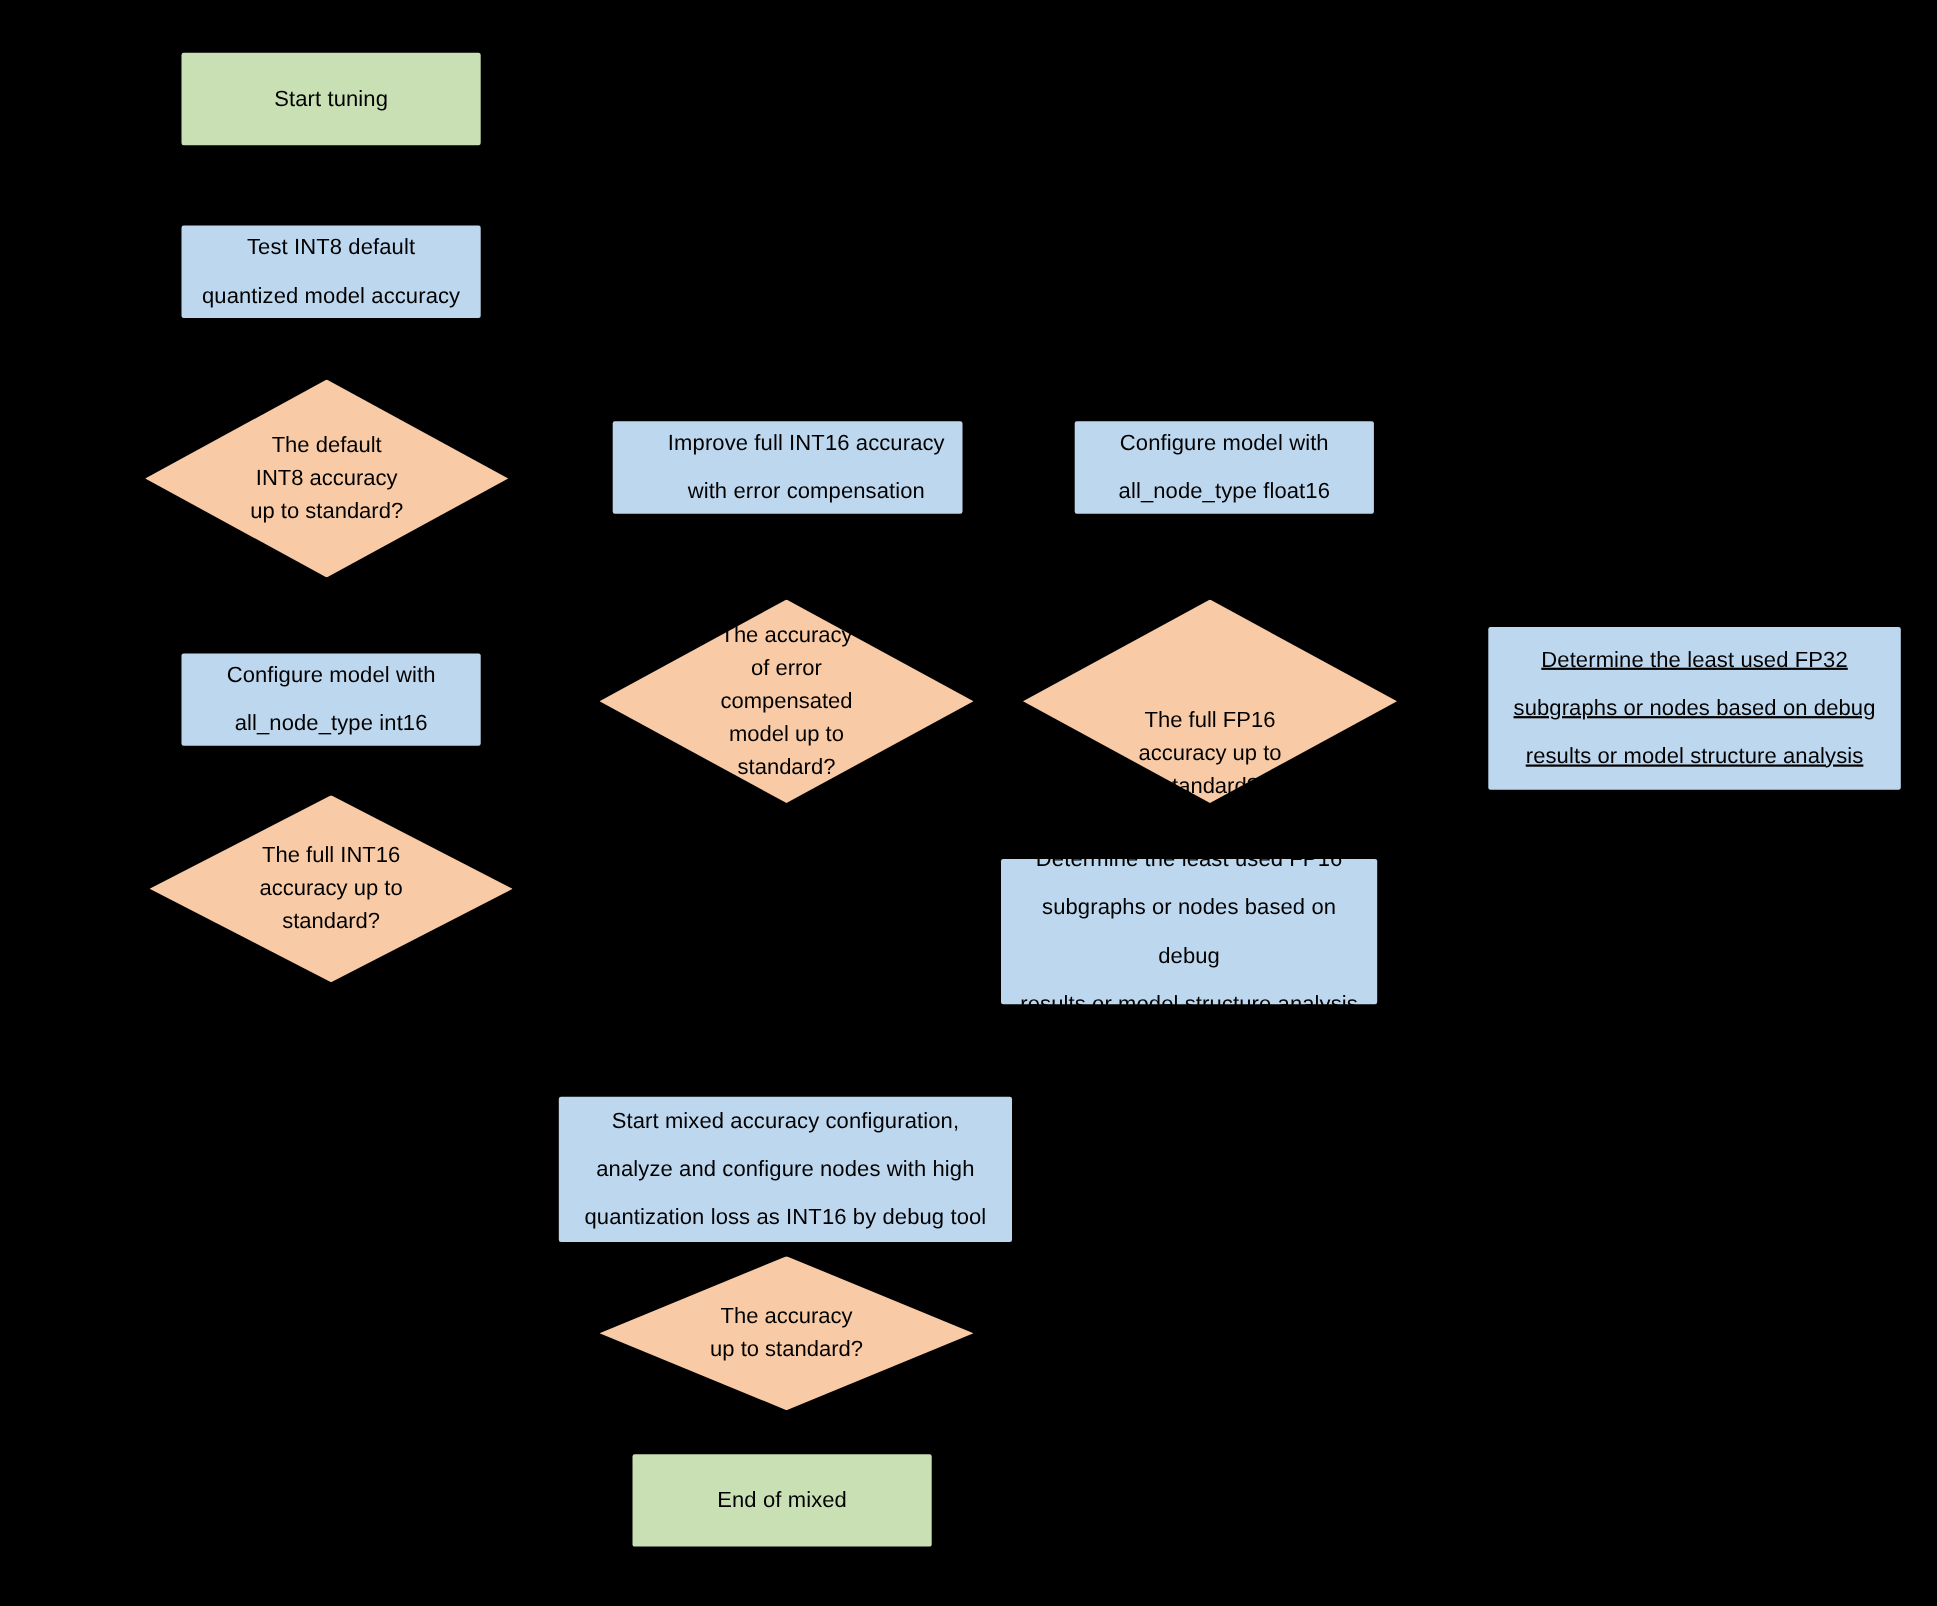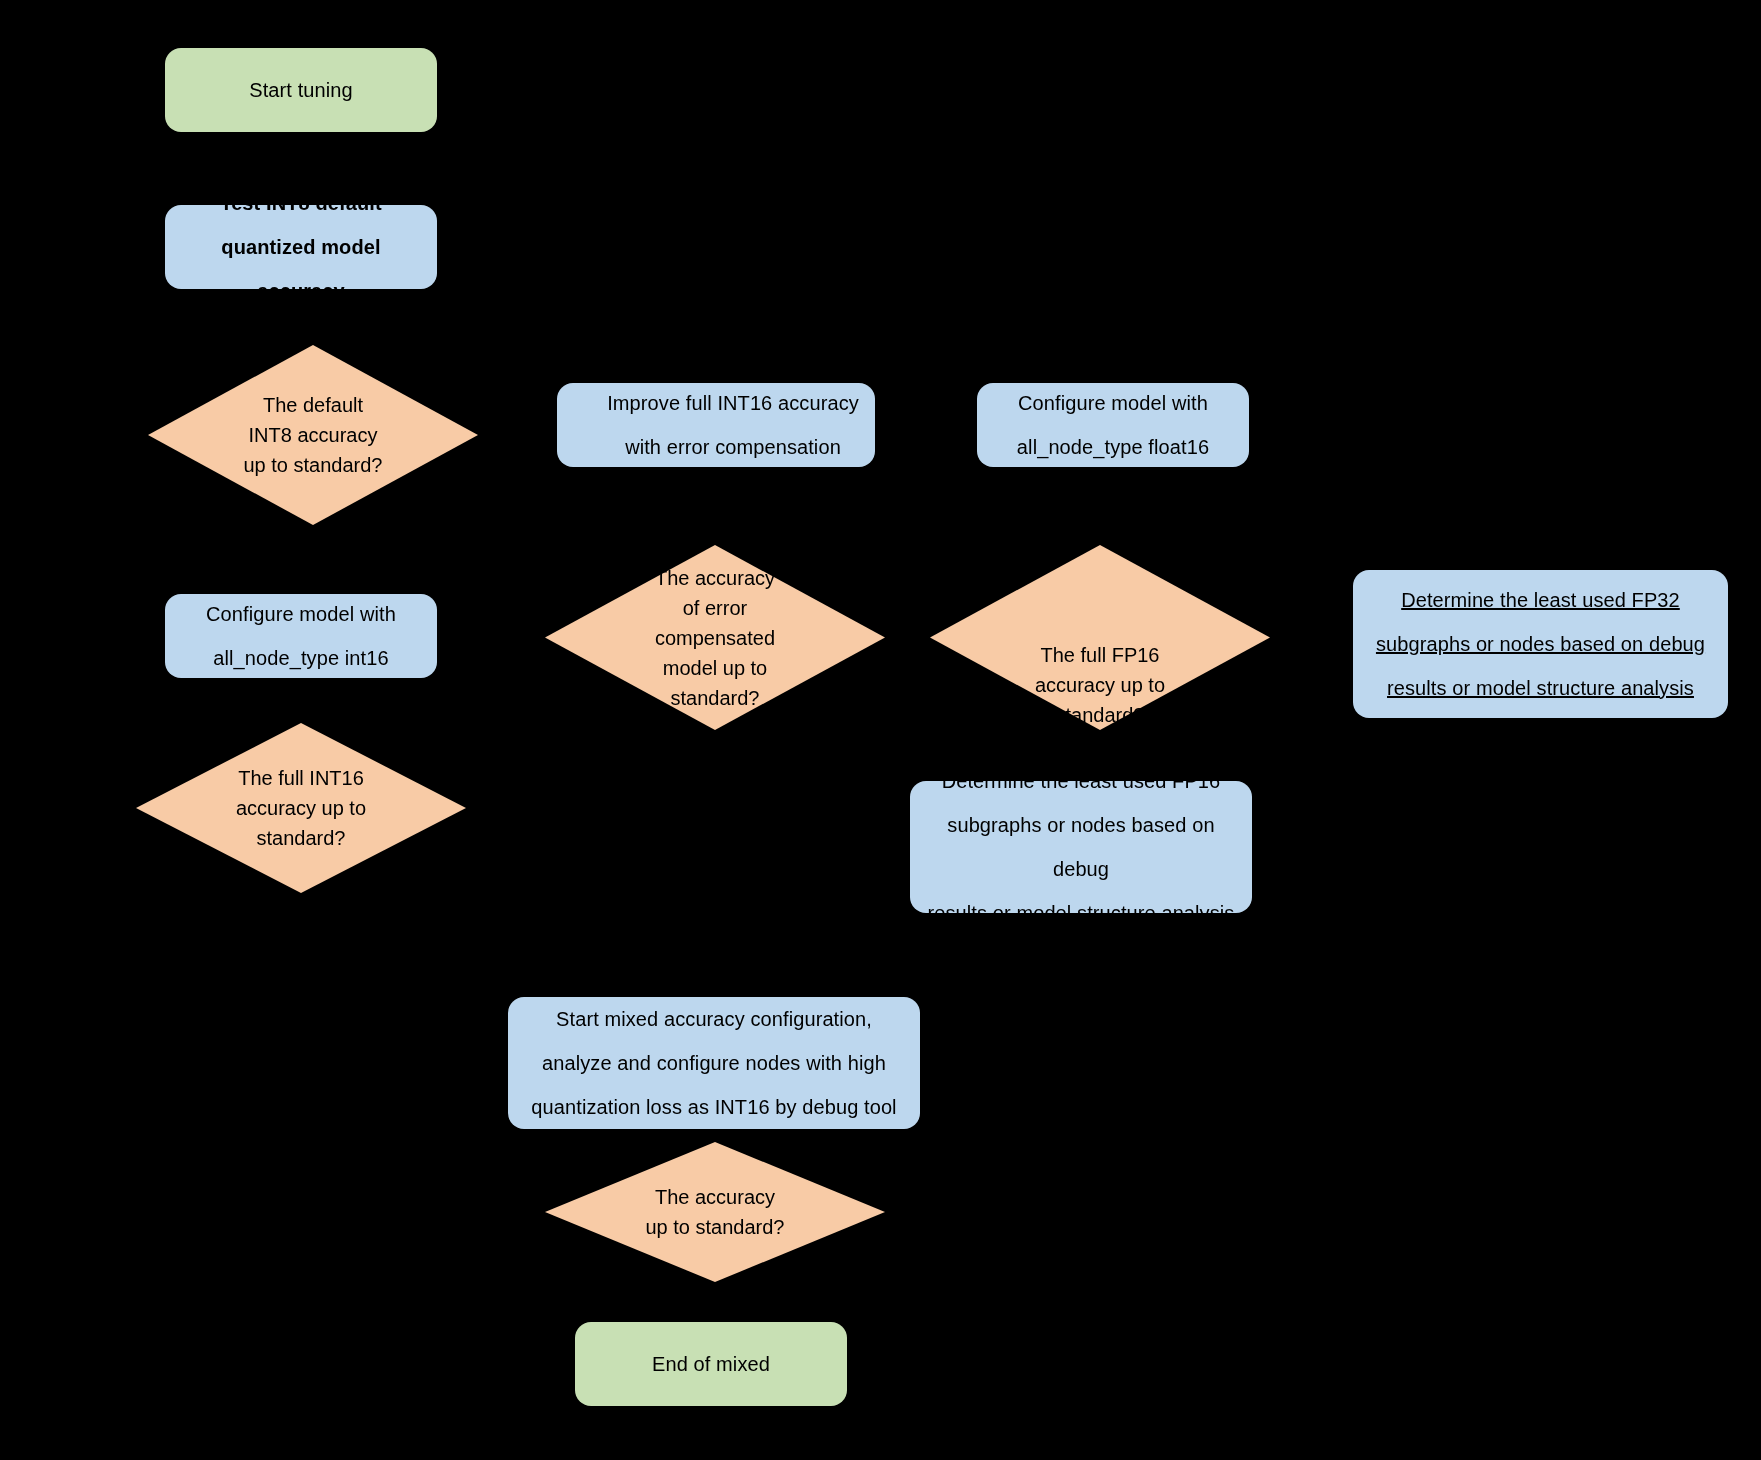--- a/index.html
+++ b/index.html
@@ -29,21 +29,21 @@
     justify-content: center;
     text-align: center;
     color: #000000;
     font-size: 20px;
     line-height: 44px;
     letter-spacing: 0.1px;
     white-space: pre-line;
     padding: 0 10px;
   }
   .box {
-    border-radius: 16px;
+    border-radius: 2px;
   }
   .box.blue  { background: #bdd7ee; }
   .box.green { background: #c8e0b4; }
 
   .diamond-wrap {
     position: absolute;
     display: flex;
     align-items: center;
     justify-content: center;
   }
@@ -70,26 +70,26 @@
 </style>
 </head>
 <body>
 
 <div id="canvas">
 
   <div class="node box green" style="left:165px; top:48px; width:272px; height:84px;">
     <span class="box-label">Start tuning</span>
   </div>
 
-  <div class="node box blue" style="left:165px; top:205px; width:272px; height:84px;font-weight:bold;">
+  <div class="node box blue" style="left:165px; top:205px; width:272px; height:84px;">
     <span class="box-label">Test INT8 default
 quantized model accuracy</span>
   </div>
 
-  <div class="diamond-wrap" style="left:148px; top:345px; width:330px; height:180px;">
+  <div class="diamond-wrap" style="left:132px; top:345px; width:330px; height:180px;">
     <div class="diamond-shape"></div>
     <div class="diamond-label">The default
 INT8 accuracy
 up to standard?</div>
   </div>
 
   <div class="node box blue" style="left:557px; top:383px; width:318px; height:84px;padding-left:44px;">
     <span class="box-label">Improve full INT16 accuracy
 with error compensation</span>
   </div>

